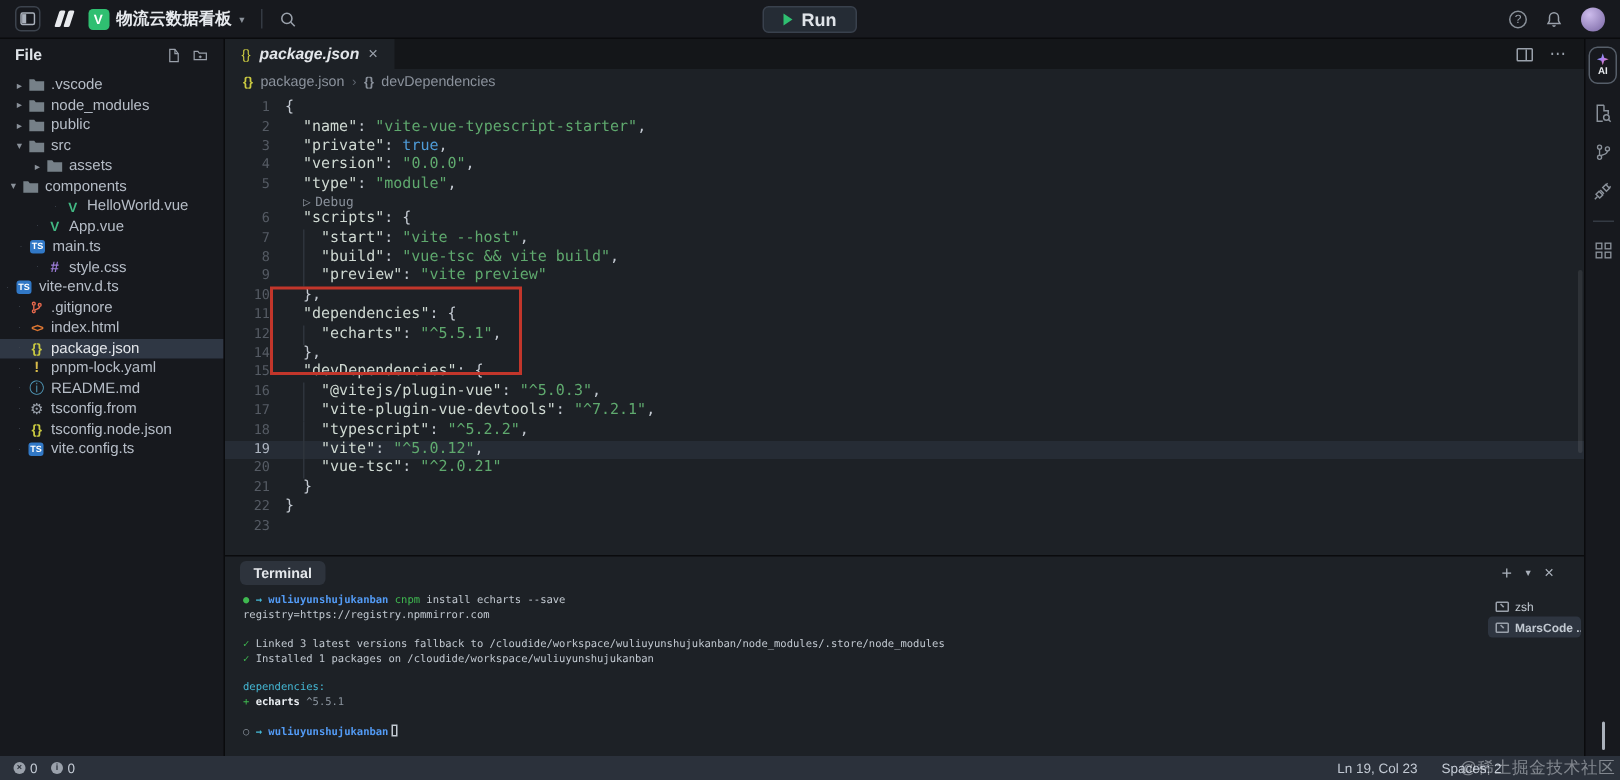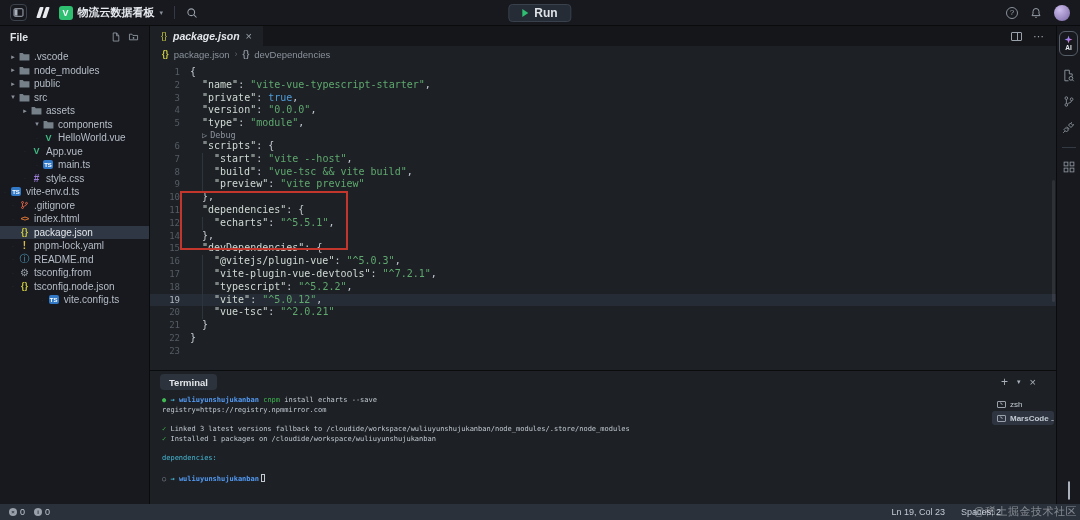--- a/index.html
+++ b/index.html
@@ -255,40 +255,40 @@
       </div>
       <div class="tree-row" style="padding-left: 20px;">
         <span class="chev">▸</span>
         <span class="ficon ficon-folder">
           <svg width="11" height="9" viewBox="0 0 12 10">
             <path d="M0.5 1h3.6l1.2 1.4h6.2v7H0.5z" fill="#768088"></path>
           </svg>
         </span>
         <span class="flabel">assets</span>
       </div>
-      <div class="tree-row" style="padding-left: 32px;">
+      <div class="tree-row" style="padding-left: 4px;">
         <span class="chev">▾</span>
         <span class="ficon ficon-folder">
           <svg width="11" height="9" viewBox="0 0 12 10">
             <path d="M0.5 1h3.6l1.2 1.4h6.2v7H0.5z" fill="#768088"></path>
           </svg>
         </span>
         <span class="flabel">components</span>
       </div>
       <div class="tree-row" style="padding-left: 32px;">
         <span class="chev none">·</span>
         <span class="ficon ficon-vue">V</span>
         <span class="flabel">HelloWorld.vue</span>
       </div>
       <div class="tree-row" style="padding-left: 20px;">
         <span class="chev none">·</span>
         <span class="ficon ficon-vue">V</span>
         <span class="flabel">App.vue</span>
       </div>
-      <div class="tree-row" style="padding-left: 32px;">
+      <div class="tree-row" style="padding-left: 9px;">
         <span class="chev none">·</span>
         <span class="ficon ficon-ts">TS</span>
         <span class="flabel">main.ts</span>
       </div>
       <div class="tree-row" style="padding-left: 20px;">
         <span class="chev none">·</span>
         <span class="ficon ficon-css">#</span>
         <span class="flabel">style.css</span>
       </div>
       <div class="tree-row" style="">
@@ -331,21 +331,21 @@
       <div class="tree-row" style="padding-left: 8px;">
         <span class="chev none">·</span>
         <span class="ficon ficon-gear">⚙</span>
         <span class="flabel">tsconfig.from</span>
       </div>
       <div class="tree-row" style="padding-left: 8px;">
         <span class="chev none">·</span>
         <span class="ficon ficon-json">{}</span>
         <span class="flabel">tsconfig.node.json</span>
       </div>
-      <div class="tree-row" style="padding-left: 8px; justify-content: center;">
+      <div class="tree-row" style="padding-left: 8px;">
         <span class="chev none">·</span>
         <span class="ficon ficon-ts">TS</span>
         <span class="flabel">vite.config.ts</span>
       </div>
     </div>
 </div>
 
 <div class="center">
 
   <div class="tabbar">
@@ -487,20 +487,21 @@
     </div>
     <div class="term-body">
       <div class="term-content">
           <div class="tl"><span class="tt-dot">●</span><span class="tt-arr"> → </span><span class="tt-host">wuliuyunshujukanban</span><span class="tt-g"> cnpm</span><span class="tt-x"> install echarts --save</span></div>
           <div class="tl"><span class="tt-x">registry=https://registry.npmmirror.com</span></div>
           <div class="tl"></div>
           <div class="tl"><span class="tt-g">✓ </span><span class="tt-x">Linked 3 latest versions fallback to /cloudide/workspace/wuliuyunshujukanban/node_modules/.store/node_modules</span></div>
           <div class="tl"><span class="tt-g">✓ </span><span class="tt-x">Installed 1 packages on /cloudide/workspace/wuliuyunshujukanban</span></div>
           <div class="tl"></div>
           <div class="tl"><span class="tt-cy">dependencies:</span></div>
+          <div class="tl"><span class="tt-g">+ </span><span class="tt-w">echarts</span><span class="tt-dim"> ^5.5.1</span></div>
           <div class="tl"></div>
           <div class="tl"><span class="tt-odot">○</span><span class="tt-arr"> → </span><span class="tt-host">wuliuyunshujukanban</span><span class="cursor-block"></span></div>
         </div>
       <div class="term-side">
           <div class="sess">
             <span class="sess-icon"></span>
             <span>zsh</span>
           </div>
           <div class="sess selected">
             <span class="sess-icon"></span>

